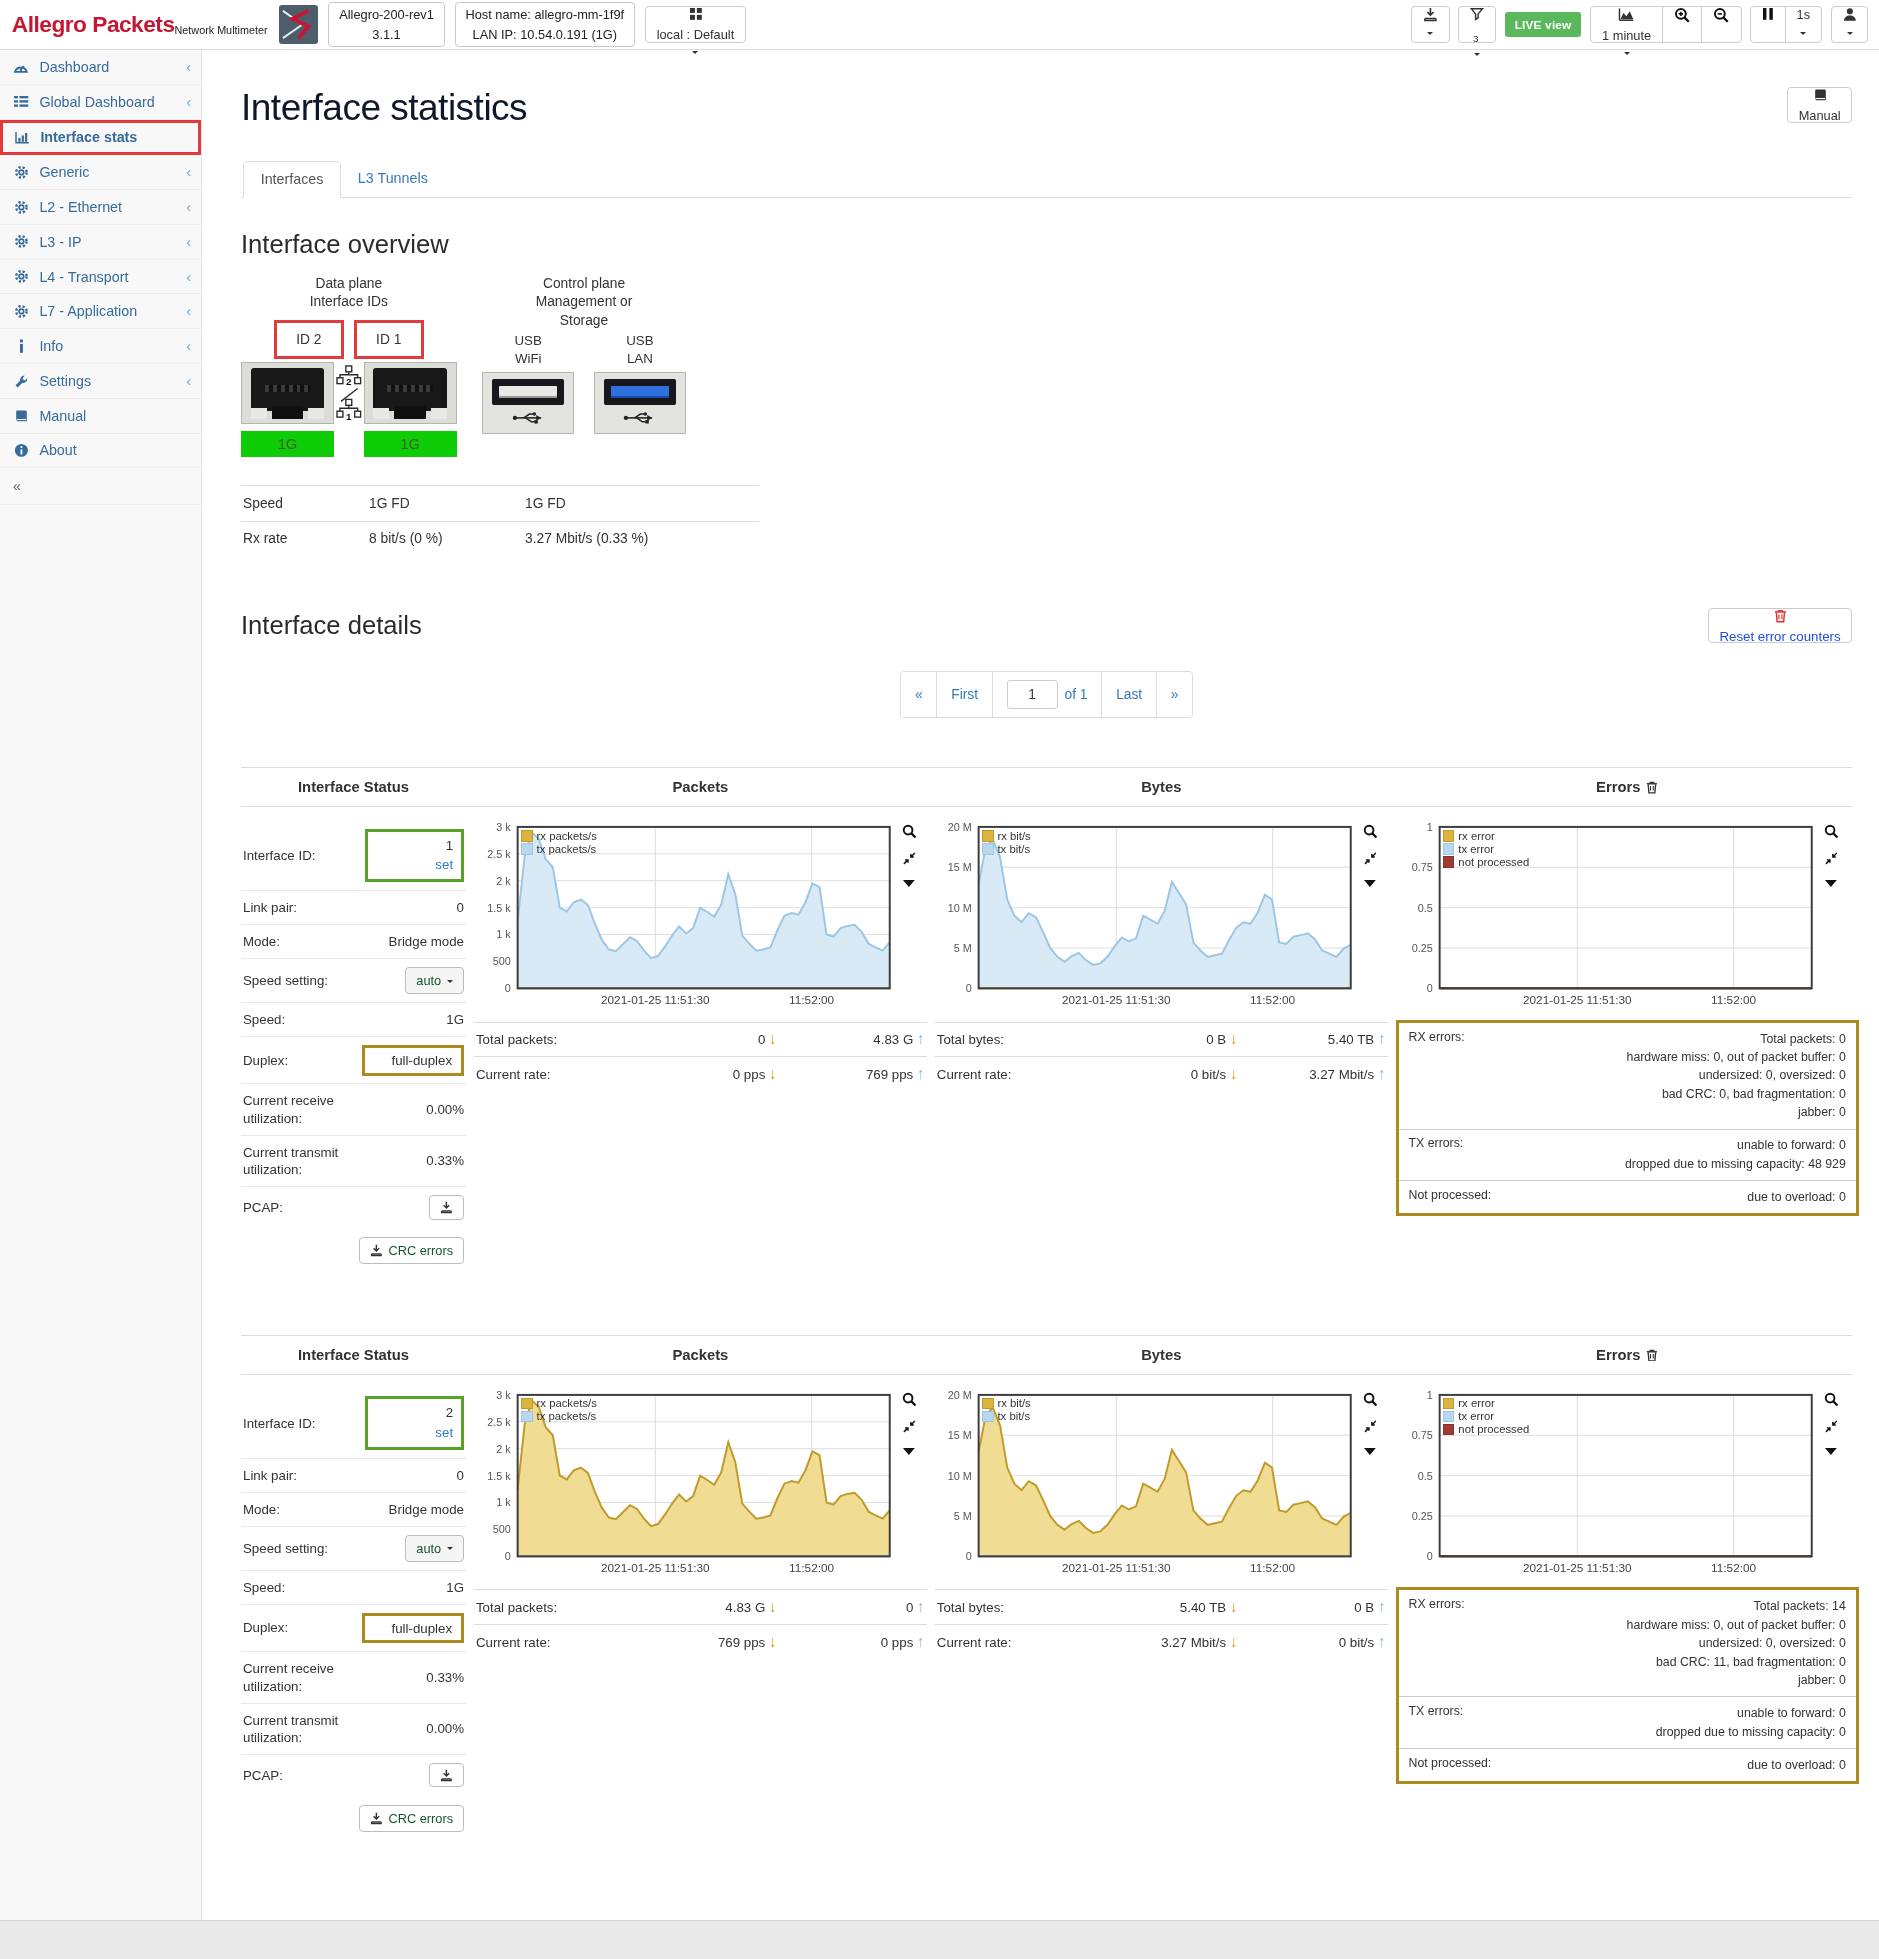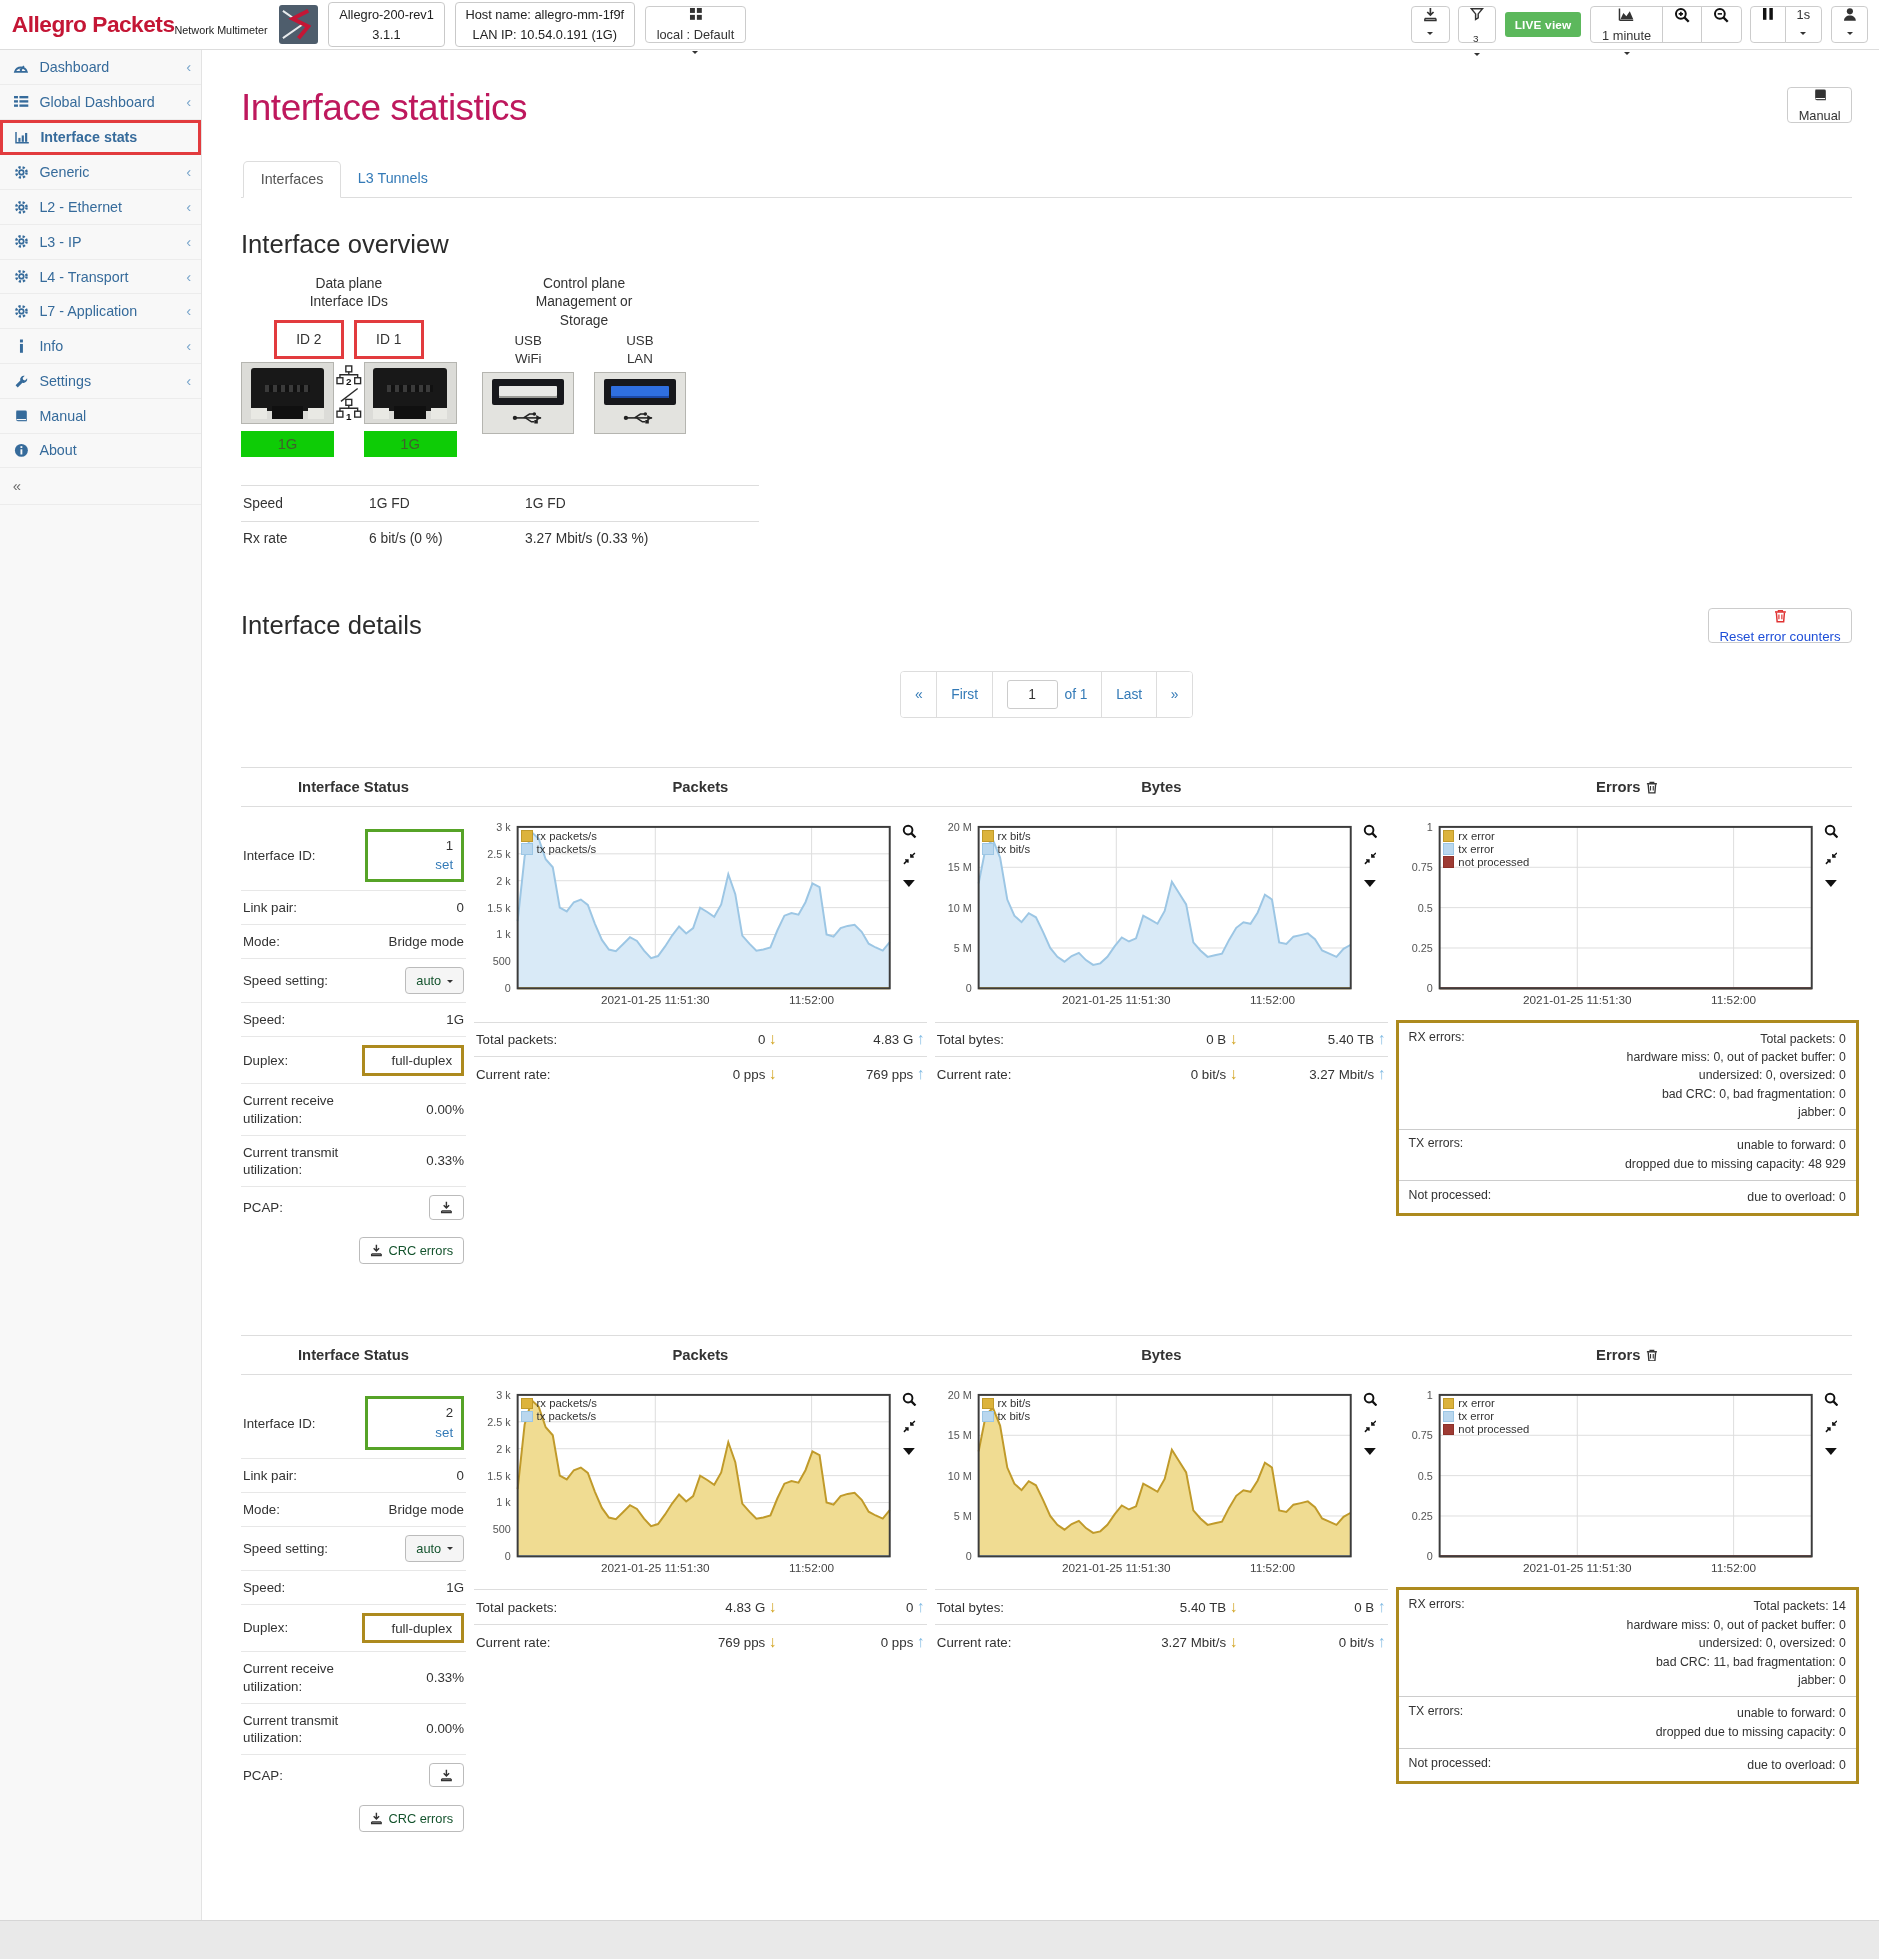--- a/index.html
+++ b/index.html
@@ -38,21 +38,21 @@
     border-bottom:1px solid #ececec; color:#366b9b; font-size:14.3px; cursor:pointer; background:#f8f8f8; }
   .side-item .s-icon { width:16.7px; display:flex; justify-content:center; color:#366b9b; }
   .side-item .chev { margin-left:auto; color:#79a6cc; font-size:14.8px; }
   .side-item.active { border:3px solid #e23b3e; font-weight:bold; padding:6.9px 9.9px 6.9px 10.8px; }
   .side-collapse { padding:9.9px 12.8px; color:#6b6b6b; font-size:14.8px; border-bottom:1px solid #ececec; cursor:pointer; }
 
   
   .main { position:absolute; left:202px; top:50px; right:0; bottom:39px; background:#fff;
     padding:0 27.6px 0 39px; overflow:hidden; }
   .h1row { display:flex; justify-content:space-between; align-items:flex-start; margin-top:37px; }
-  h1 { font-size:37px; font-weight:400; color:#be185d; margin:0; letter-spacing:-0.5px; }
+  h1 { font-size:37px; font-weight:400; color:#0f172a; margin:0; letter-spacing:-0.5px; }
   .manual-btn { height:36px; }
   h2 { font-size:25.6px; font-weight:400; color:#2b2b2b; margin:31.5px 0 15.8px; }
 
   .tabs { margin-top:31.5px; border-bottom:1px solid #ddd; display:flex; padding-left:2px; }
   .tab { padding:9.9px 16.7px; font-size:14.3px; color:#337ab7; cursor:pointer; }
   .tab.active { color:#555; border:1px solid #ddd; border-bottom:1px solid #fff;
     border-radius:4.9px 4.9px 0 0; margin-bottom:-1px; background:#fff; }
 
   
   .port-groups { display:flex; gap:25.6px; margin-top:3.9px; }
@@ -519,21 +519,21 @@
 
   <table class="ovw-table">
     <tbody>
     <tr>
       <td class="c0">Speed</td>
       <td class="c1">1G FD</td>
       <td class="c2">1G FD</td>
     </tr>
     <tr>
       <td class="c0">Rx rate</td>
-      <td class="c1">6 bit/s (0 %)</td>
+      <td class="c1">8 bit/s (0 %)</td>
       <td class="c2">3.27 Mbit/s (0.33 %)</td>
     </tr>
   </tbody>
     </table>
 
   <div class="details-row">
     <h2>Interface details</h2>
     <button class="btn reset-btn">
       <span>
           <svg width="12.8" height="13.8" viewBox="0 0 13 14">

